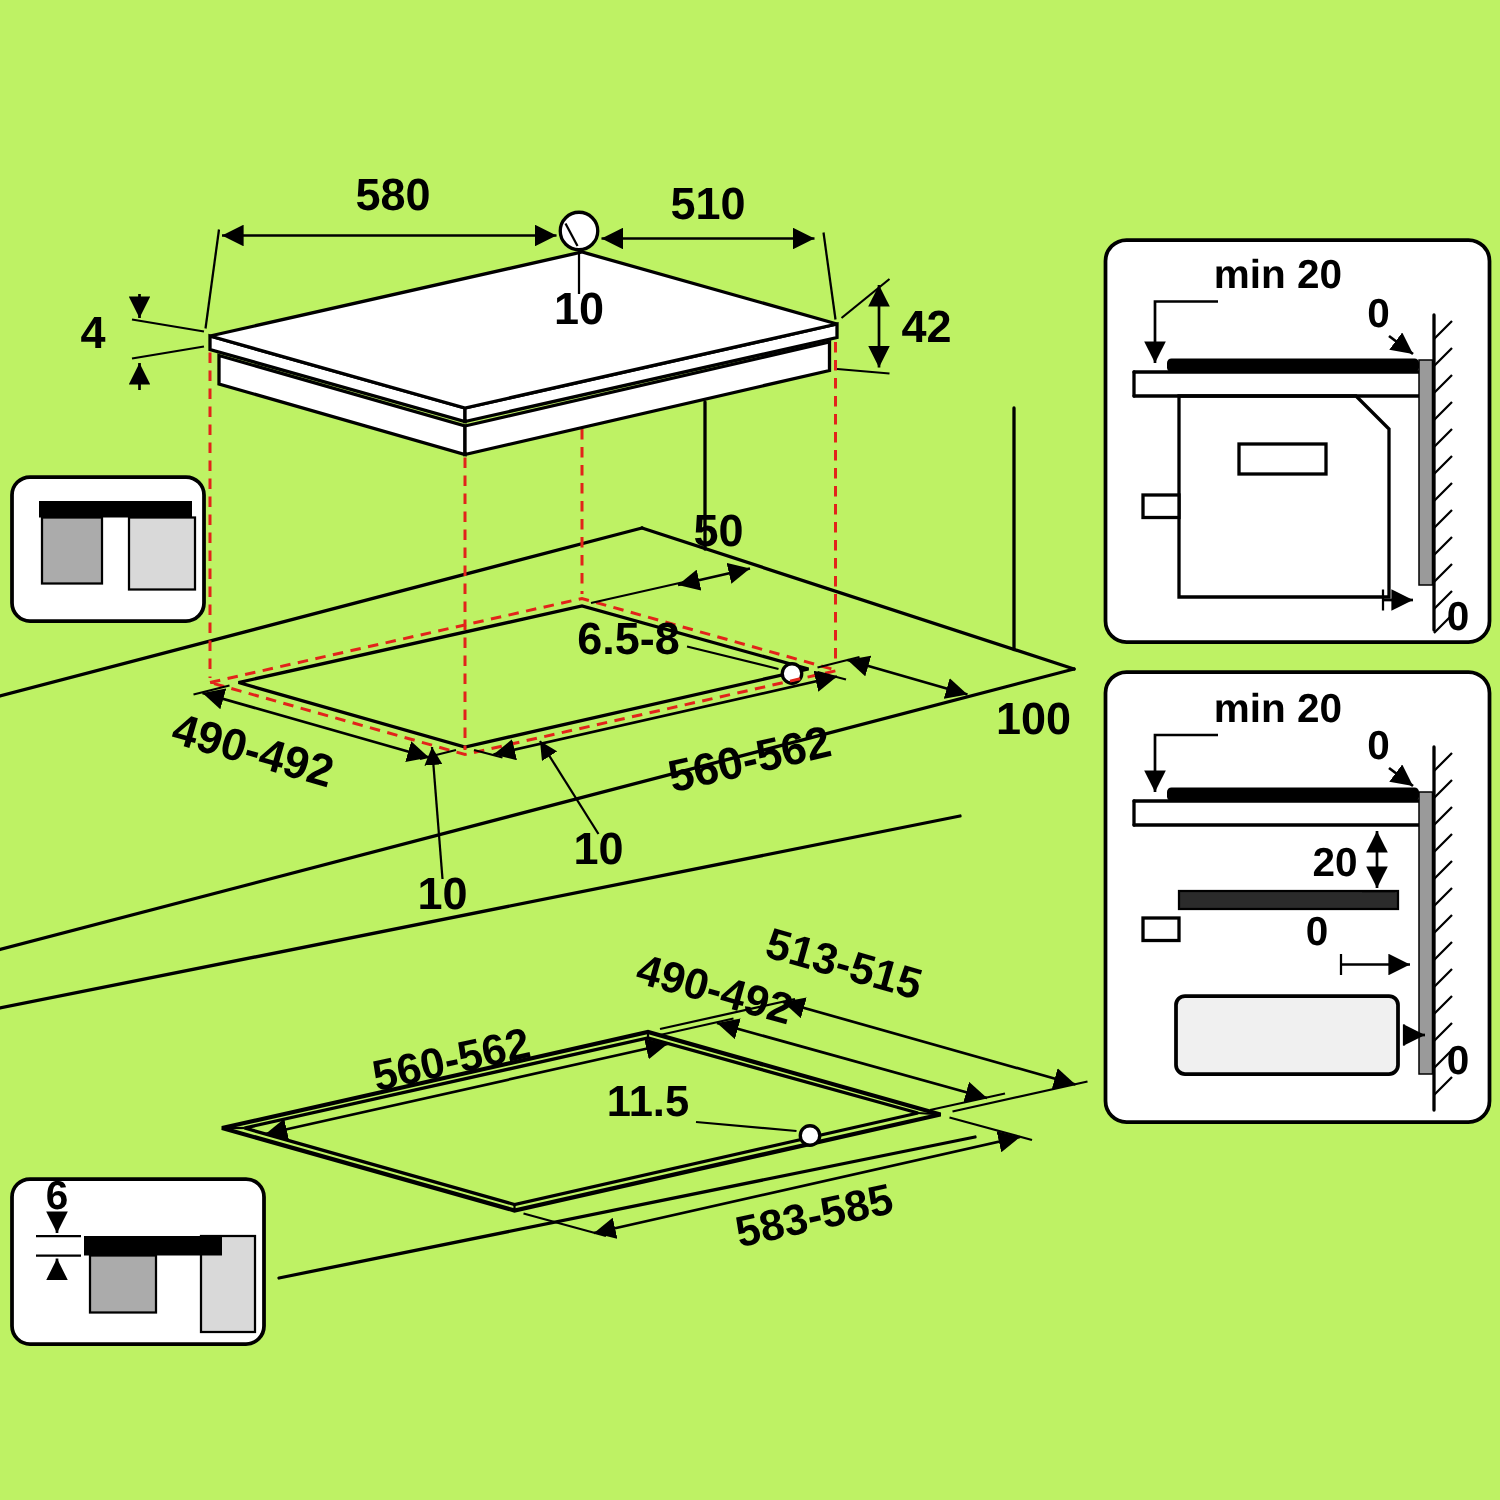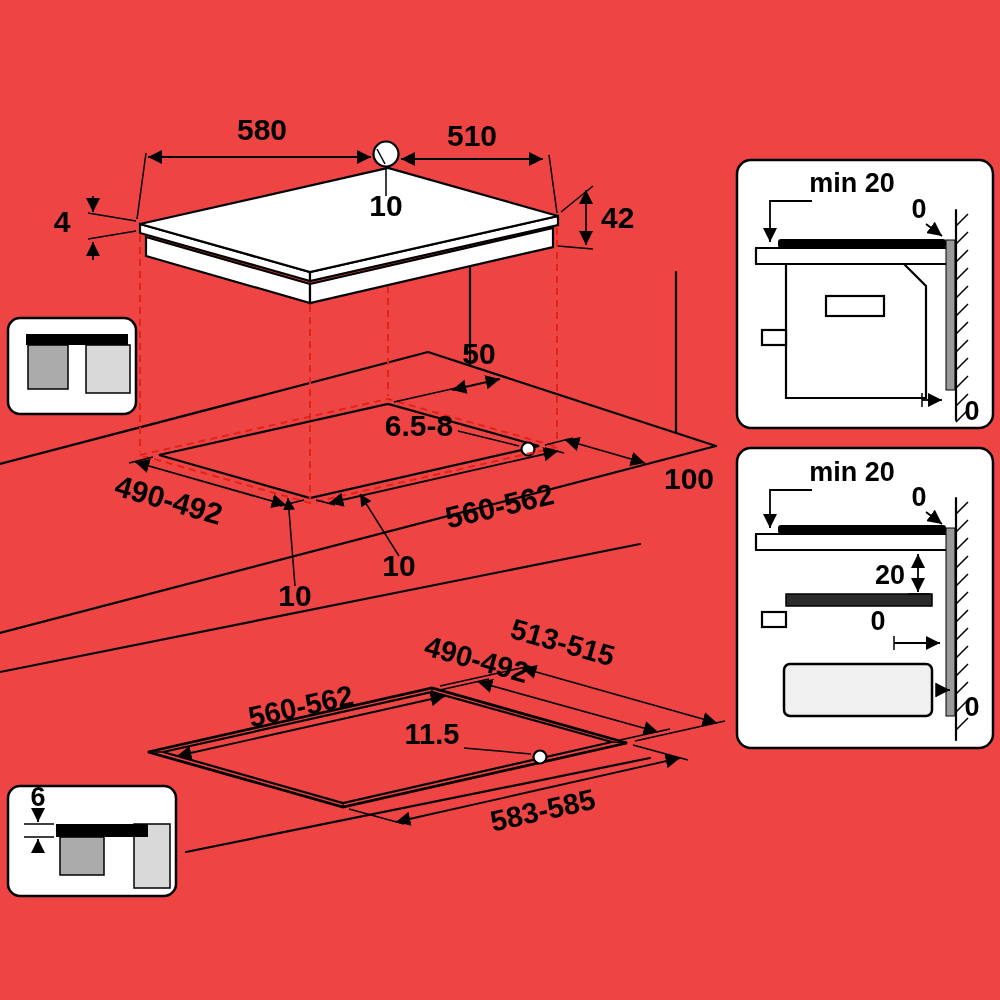--- a/index.html
+++ b/index.html
@@ -1,16 +1,16 @@
 <!DOCTYPE html>
 <html><head>
 <meta charset="utf-8">
 <style>
   html,body{margin:0;padding:0;background:#fff;}
-  .stage{width:1000px;height:1000px;position:relative;background:#ef4444;}
+  .stage{width:1000px;height:1000px;position:relative;background:#bef264;}
   svg{display:block;}
   svg text{font:bold 30px "Liberation Sans", sans-serif;fill:#000;}
   .fs29{font-size:29px;}
   .fs27{font-size:27px;}
   .ln{stroke:#000;stroke-width:2.2;fill:none;stroke-linecap:round;}
   .ln3{stroke:#000;stroke-width:2.8;fill:none;stroke-linecap:round;}
   .thin{stroke:#000;stroke-width:1.5;fill:none;}
   .dim{stroke:#000;stroke-width:1.8;fill:none;}
   .ext{stroke:#000;stroke-width:1.5;fill:none;}
   .proj{stroke:#e2231a;stroke-width:2;fill:none;stroke-dasharray:7 5;}

